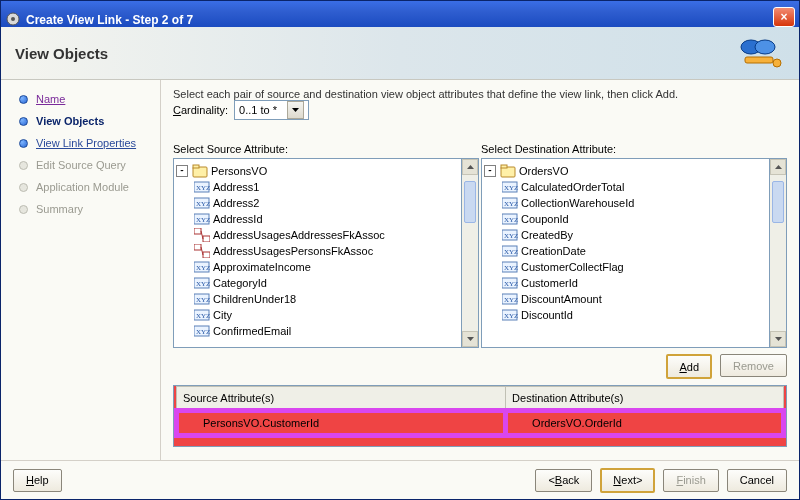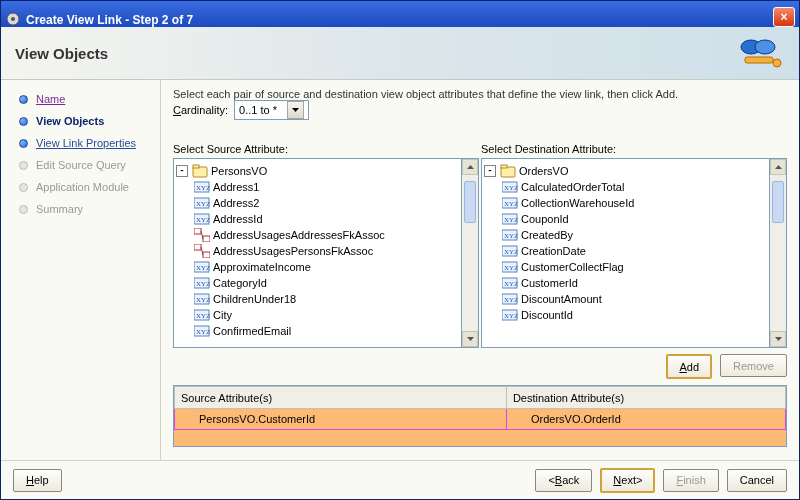--- a/index.html
+++ b/index.html
@@ -47,24 +47,24 @@
 .scrollstub{width:16px;border:1px solid #7f9db9;border-left:0;background:#efefe7;display:flex;flex-direction:column;align-items:center;justify-content:space-between}
 .scrollstub .ar{width:14px;height:14px;background:#e5e3d6;border:1px solid #c6c4b6;display:flex;align-items:center;justify-content:center}
 .scrollstub .thumb{width:10px;flex:0 0 40px;background:#c9d9f1;border:1px solid #9ab6e6;border-radius:2px;margin:6px 0}
 .scrollstub .track{flex:1}
 .listwrap{display:flex}
 .addrow{display:flex;justify-content:flex-end;gap:8px;margin:6px 0}
 .btn{height:21px;background:linear-gradient(#fdfdfb,#eeeade);border:1px solid #8a867a;padding:0 12px;display:inline-flex;align-items:center;font-size:11px;color:#000;cursor:default;border-radius:2px}
 .btn.hot{border:2px solid #d0a33a;padding:0 11px}
 .btn.dis{color:#9a9a90}
 .mnem{text-decoration:underline}
-.grid{border:1px solid #7f9db9;background:#fdba74;height:60px;overflow:hidden}
+.grid{border:1px solid #7f9db9;background:#ef4444;height:60px;overflow:hidden}
 .grid table{width:100%;border-collapse:collapse;font-size:11px}
 .grid th{background:#efefe7;border:1px solid #c0c0b4;text-align:left;font-weight:normal;padding:2px 6px;height:17px}
-.grid td{border:1px solid #d946ef;padding:2px 24px;height:16px}
+.grid td{border:5px solid #d946ef;padding:2px 24px;height:16px}
 .footer{height:38px;border-top:1px solid #d4d0c8;display:flex;align-items:center;padding:0 12px;gap:8px}
 .footer .sp{flex:1}
 </style>
 </head>
 <body>
 
 <div class="window">
 
   <div class="titlebar">
     <span class="icon">

